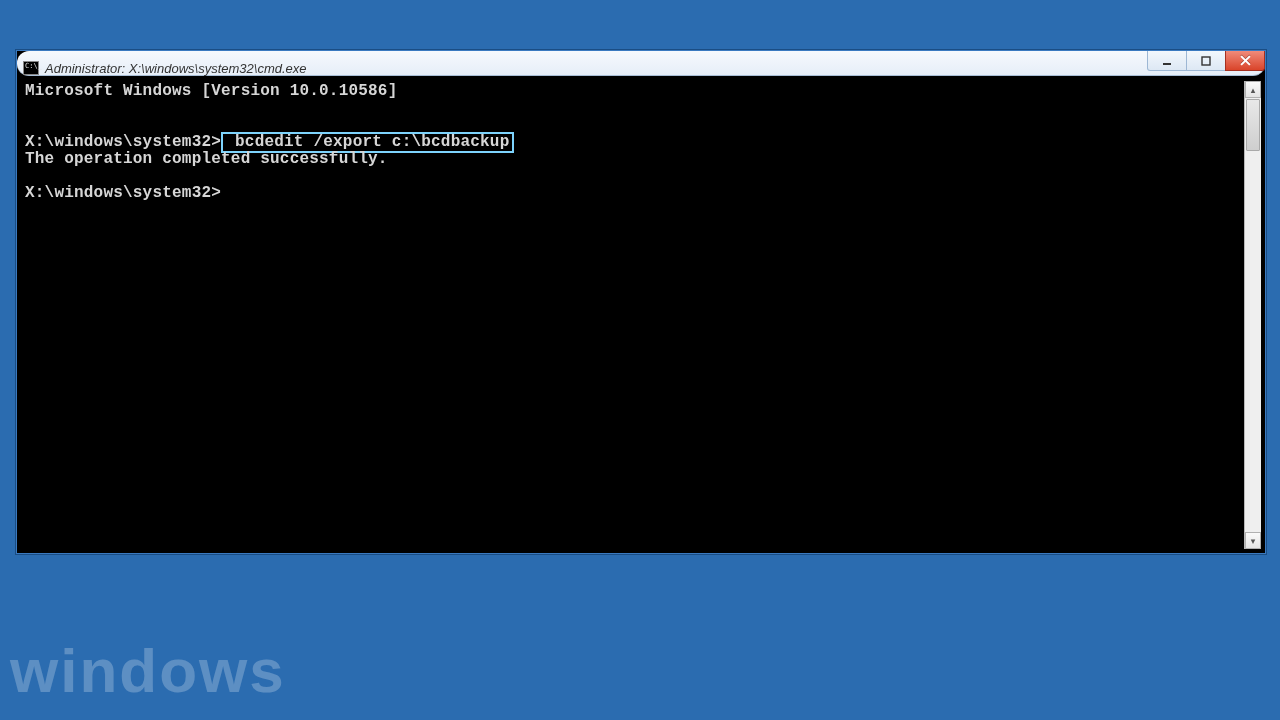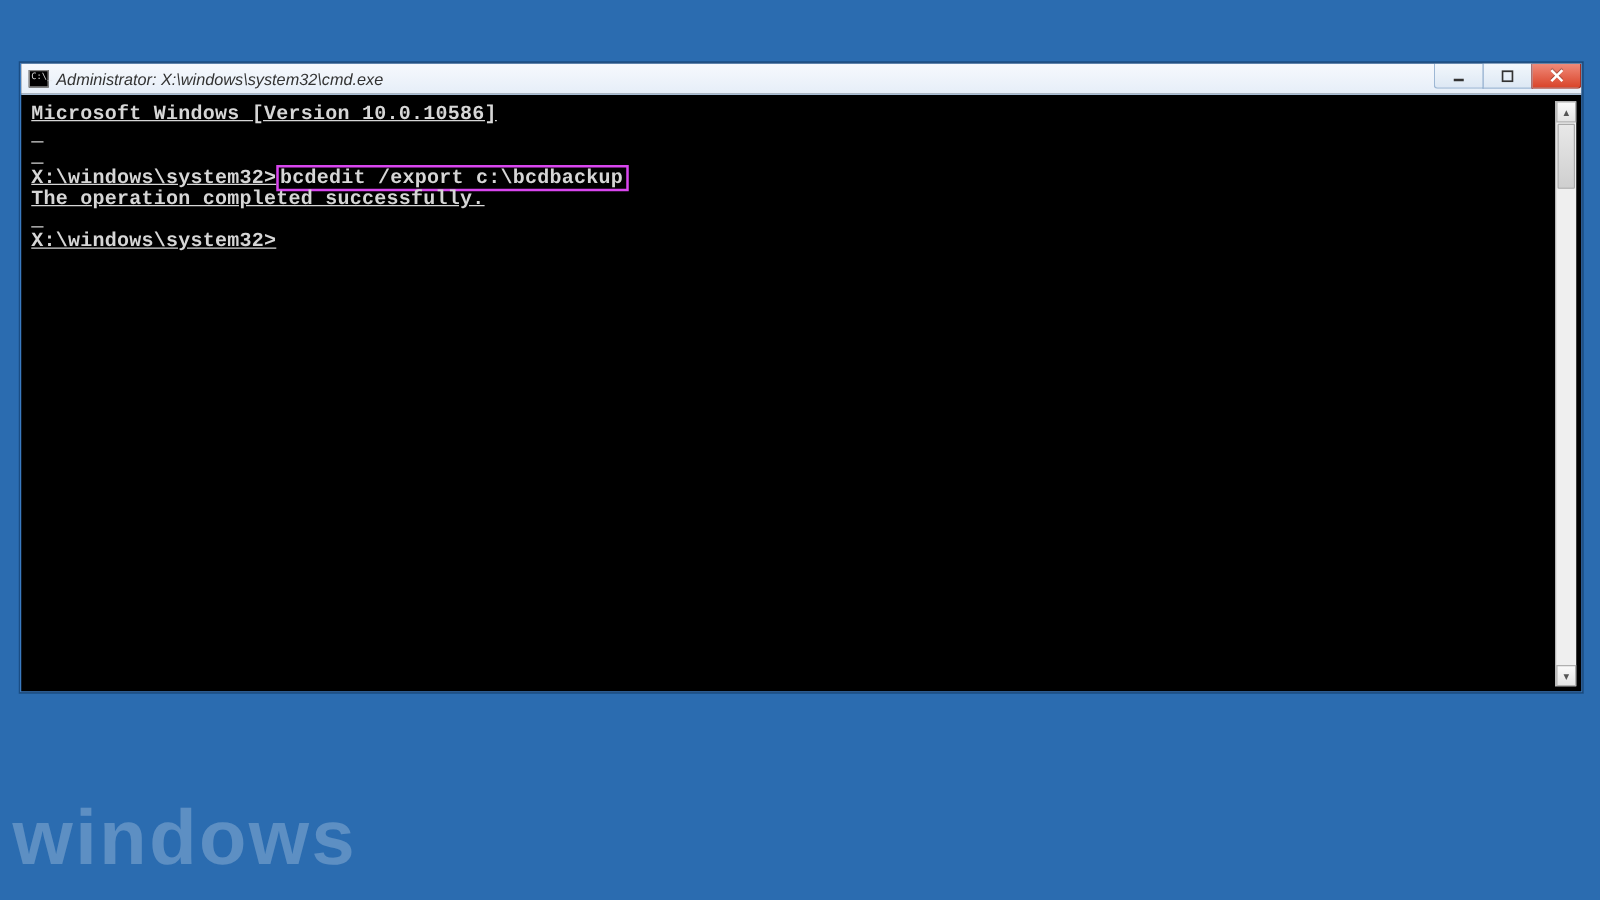--- a/index.html
+++ b/index.html
@@ -19,23 +19,24 @@
     border: 1px solid #3a7ac0;
     background: #000;
     box-shadow: 0 0 0 1px #1a4d84;
   }
 
   .title-bar {
     height: 25px;
     background: linear-gradient(#f6f9fd, #e6eef8);
     border-bottom: 1px solid #a8bed6;
     display: flex;
-    align-items: center;
+    align-items: flex-end;
     padding: 0 0 0 6px;
     position: relative;
+    border-radius: 12px;
   }
 
   .title-icon {
     width: 16px; height: 14px;
     background: #000;
     border: 1px solid #888;
     position: relative;
     margin-right: 6px;
     display: inline-block;
   }
@@ -94,25 +95,25 @@
   .console {
     flex: 1;
     background: #000;
     color: #d6d6d6;
     font: 16px/17px Consolas, "Courier New", monospace;
     white-space: pre;
     padding: 2px 4px 0 4px;
     font-weight: 600;
     letter-spacing: .2px;
   }
-  .console .line { display: block; text-decoration: underline; }
+  .console .line { display: block; }
 
   .hl-box {
-    border: 2px solid #d946ef;
-    padding: 0 3px 0 1px;
+    border: 2px solid #7dd3fc;
+    padding: 0 3px 0 12px;
     margin: -2px 0;
     display: inline-block;
     text-align: right;
   }
 
   .scrollbar {
     width: 17px;
     background: #efefef;
     border-left: 1px solid #b8b8b8;
     position: relative;

